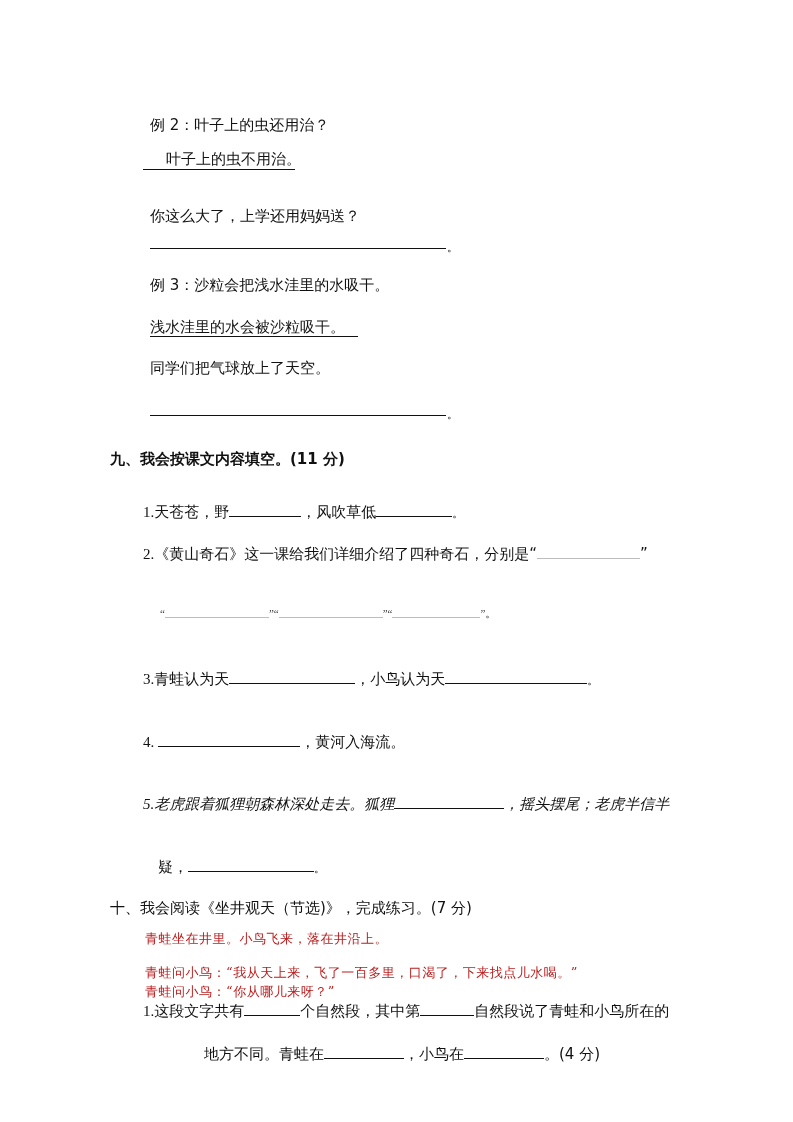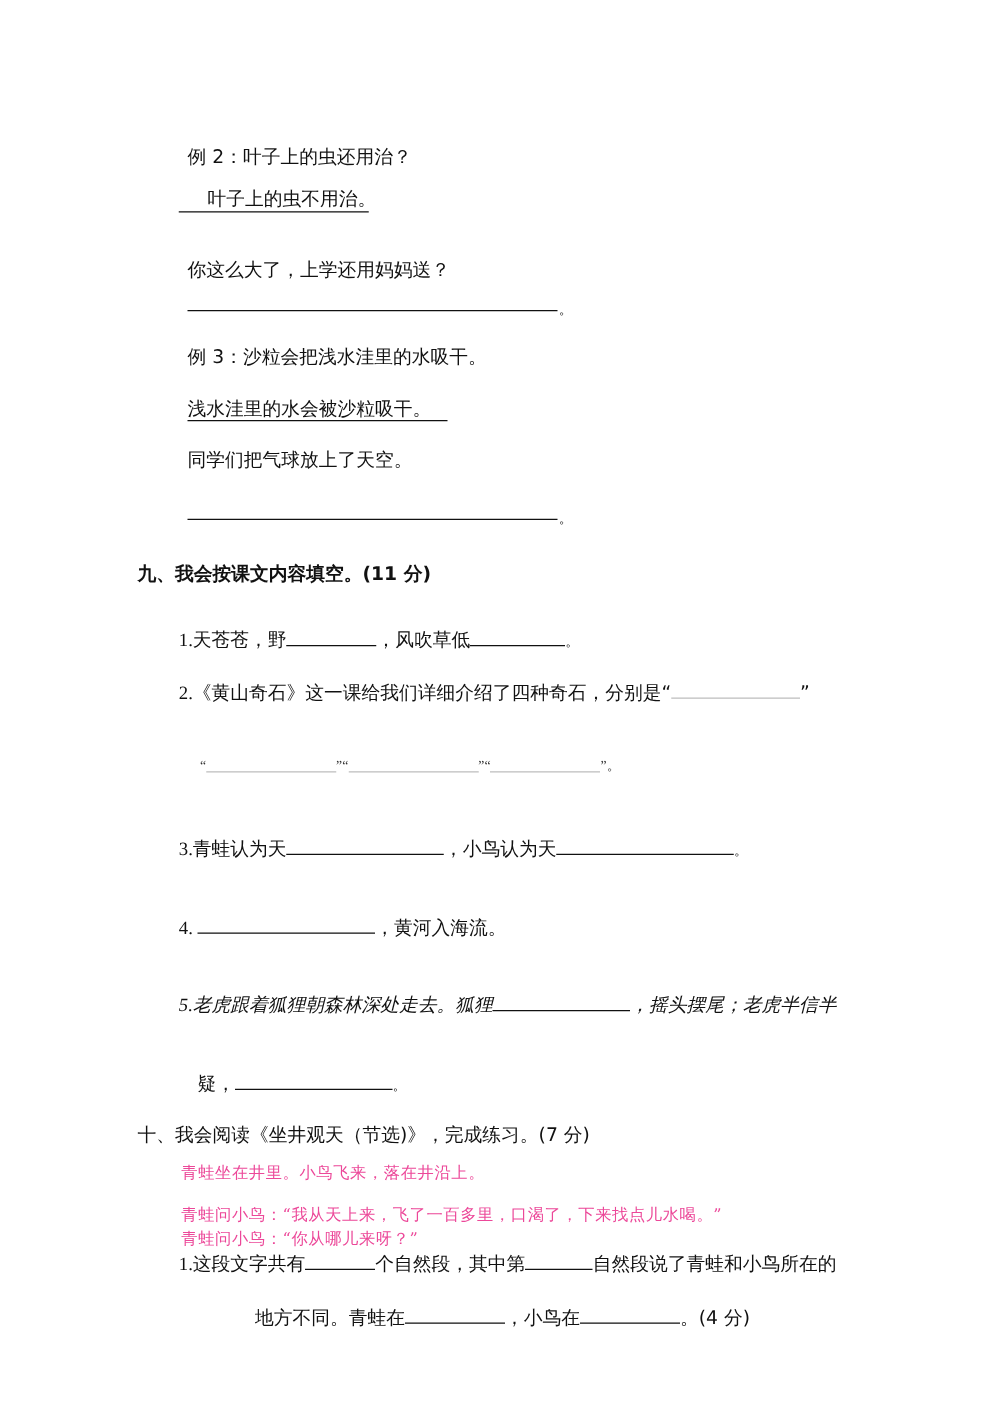--- a/index.html
+++ b/index.html
@@ -17,21 +17,21 @@
       display: inline-block; border-bottom: 1px solid #111;
       height: 14px; vertical-align: baseline;
     }
     .blank.gray { border-bottom: 1px solid #bdbdbd; }
     .ans-line {
       position: absolute; border-bottom: 1px solid #111;
     }
     .passage {
       position: absolute; white-space: nowrap;
       font-family: "DejaVu Serif", "Liberation Serif", serif;
-      font-size: 13px; line-height: 16px; color: #ec4899;
+      font-size: 13px; line-height: 16px; color: #b91c1c;
       letter-spacing: 0.5px;
     }
     .period-dot { font-size: 11px; }
     .q { font-family: "Liberation Serif", serif; font-size: 11px; vertical-align: top; color:#333; }
   </style>
 </head>
 <body>
 
 <div class="line" style="left:150px; top:115px;text-align:center;">例 2：叶子上的虫还用治？</div>
 

